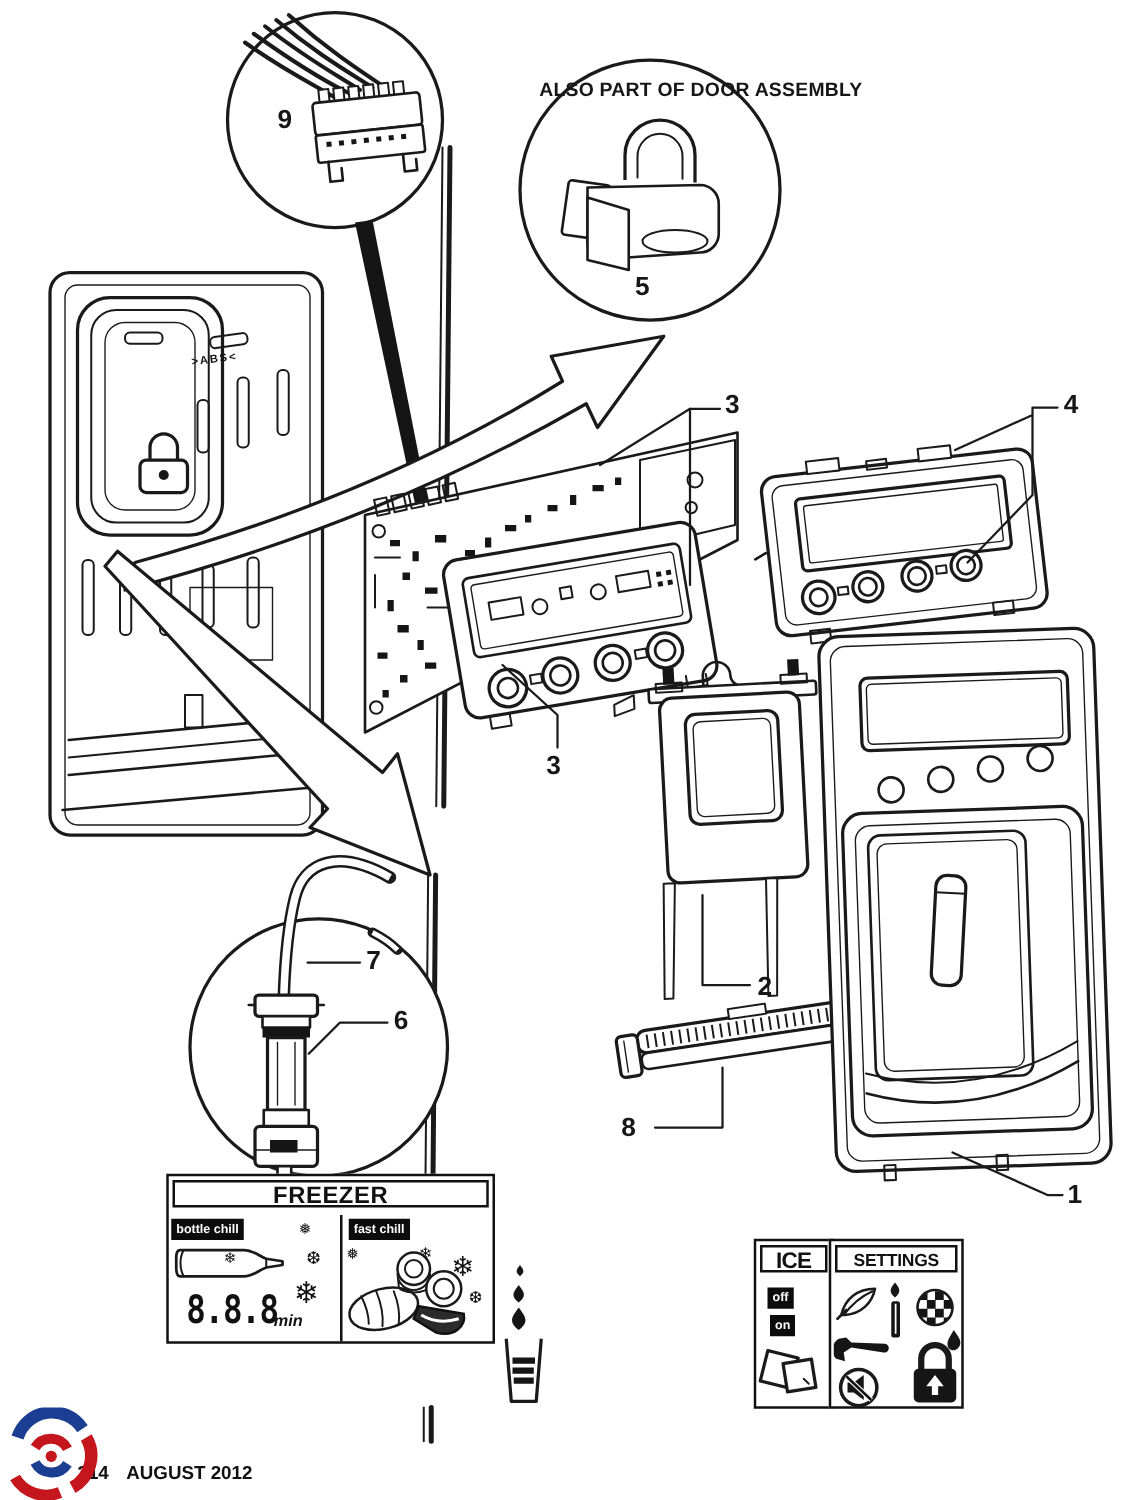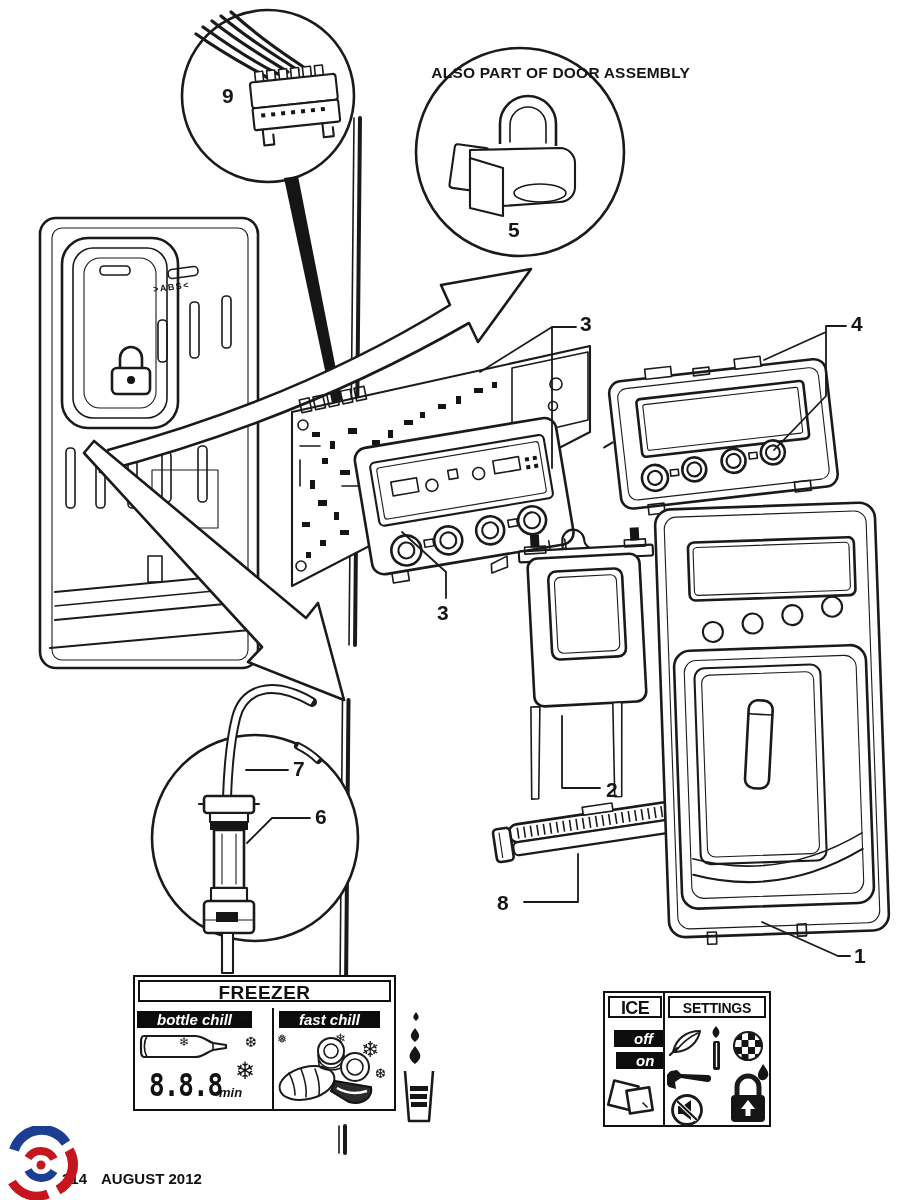--- a/index.html
+++ b/index.html
@@ -16,21 +16,21 @@
   .part-num{font-size:21px}
   .note{font-size:15.5px;letter-spacing:.2px;width:300px;text-align:right;white-space:normal}
   .abs-mark{font-size:9px;font-weight:bold;letter-spacing:1.5px;transform:rotate(-7deg)}
   .footer-row{position:absolute;left:62px;top:1170px;display:flex;gap:14px;font-weight:bold;font-size:15px;z-index:1}
   .logo-wrap{position:absolute;left:2px;top:1126px;z-index:2}
   
   .panel{position:absolute;border:2.5px solid #111;background:#fff;box-sizing:border-box;z-index:3}
   .hdr{position:absolute;left:3px;right:3px;top:3px;height:22px;border:2.5px solid #111;text-align:center;font-weight:bold;line-height:21px;box-sizing:border-box;background:#fff}
   .f19{font-size:19px;letter-spacing:.5px}.f18{font-size:18px;letter-spacing:-.6px}.f17{font-size:14px;letter-spacing:-.2px}
   .vdiv{position:absolute;top:31px;bottom:0;border-left:2px solid #111}
-  .bdg{position:absolute;background:#0c0c0c;color:#fff;font-style:italic;font-weight:bold;font-size:15px;line-height:17px;padding:0 20px;white-space:nowrap}
+  .bdg{position:absolute;background:#0c0c0c;color:#fff;font-weight:bold;font-size:10px;line-height:17px;padding:0 4px;white-space:nowrap}
   .sn{position:absolute;color:#111;line-height:1}
   .seg7{position:absolute;font-family:"DejaVu Sans Mono",monospace;font-weight:bold;font-size:26px;color:#111;transform:scaleY(1.2);transform-origin:top left;letter-spacing:-1px}
   .mini{position:absolute;font-style:italic;font-weight:bold;font-size:13px}
   .iw{position:absolute;font-style:italic;font-size:14.5px;color:#111}
   .fridge{position:absolute;border:3px solid #111;background:#fff}
   .fridge i{position:absolute;left:3px;width:15px;height:16px;background:#0c0c0c;display:block}
   .bar{position:absolute;display:flex;gap:1px;border:2.5px solid #111;padding:1px;box-sizing:border-box;background:#fff}
   .bar i{flex:1;background:#3b3b3b}
   .bar i.k{background:#000}
   .icon{position:absolute}
@@ -311,21 +311,21 @@
   <div class="t part-num" style="left:508px;top:218px">5</div>
   <div class="t part-num" style="left:580px;top:312px">3</div>
   <div class="t part-num" style="left:437px;top:601px">3</div>
   <div class="t part-num" style="left:851px;top:312px">4</div>
   <div class="t part-num" style="left:606px;top:778px">2</div>
   <div class="t part-num" style="left:497px;top:891px">8</div>
   <div class="t part-num" style="left:854px;top:944px">1</div>
   <div class="t part-num" style="left:293px;top:757px">7</div>
   <div class="t part-num" style="left:315px;top:805px">6</div>
 
-  <div class="panel" style="left:133px;top:975px;width:263px;height:136px">
+  <div class="panel" style="left:133px;top:939px;width:263px;height:136px">
     <div class="hdr f19"><span>FREEZER</span></div>
     <div class="vdiv" style="left:137px"></div>
 
     <div class="bdg" style="left:2px;top:34px">bottle chill</div>
     <span class="sn" style="left:104px;top:36px;font-size:12px">❅</span>
     <svg class="icon" style="left:4px;top:56px" width="92" height="26" viewBox="0 0 92 26">
       <path class="fw" stroke-width="2.2" d="M5 3 H56 C64 3 68 8 74 10 L87 12 V15 L74 17 C68 19 64 24 56 24 H5 C2.5 24 2 21 2 17 V9 C2 5 2.5 3 5 3 Z"></path>
       <path class="ln s15" d="M8 3 C4.5 9 4.5 18 8 24"></path>
       <line class="ln s15" x1="74" y1="10" x2="74" y2="17"></line>
     </svg>

